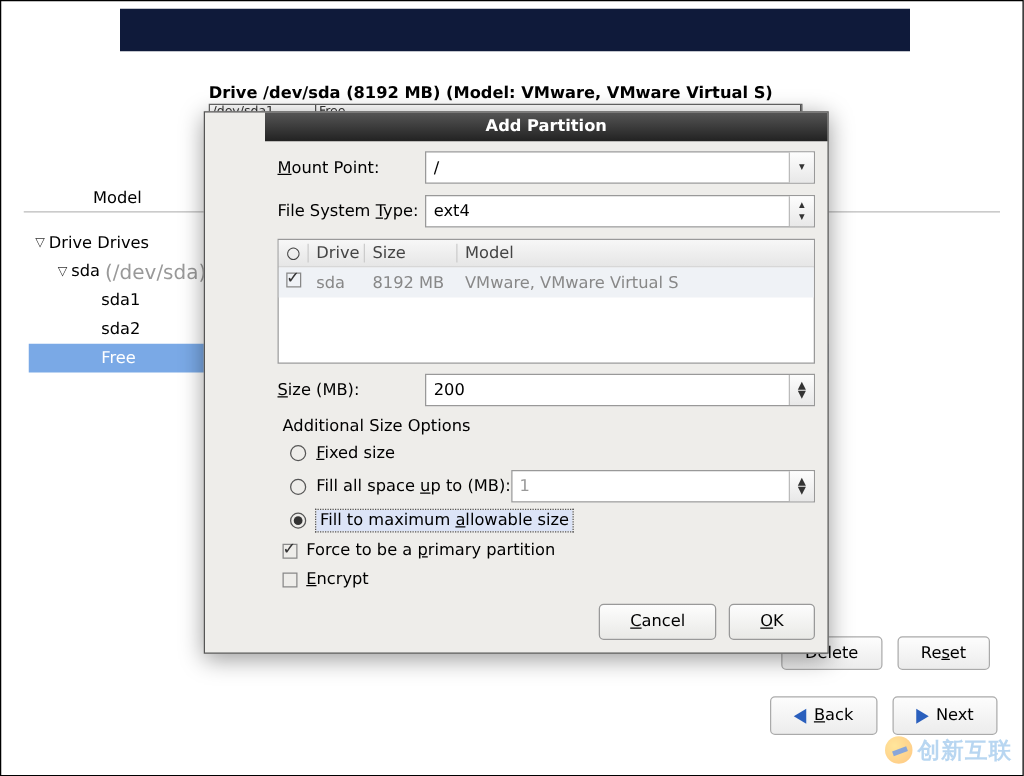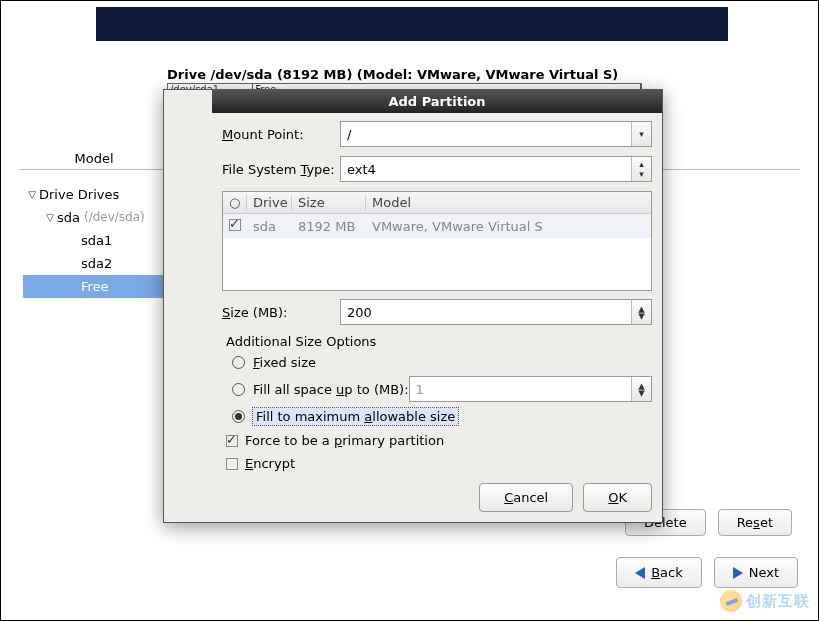--- a/index.html
+++ b/index.html
@@ -12,21 +12,21 @@
 .drive-map .seg { border-right: 1px solid #555; font-size: 10px; padding-left: 2px; color: #333; overflow: hidden; white-space: nowrap; }
 
 .panel { position: absolute; left: 18px; top: 168px; right: 18px; border-top: 1px solid #bbb; }
 .device-header { position: absolute; left: 18px; top: 142px; width: 150px; text-align: center; padding: 8px 0; }
 .tree { position: absolute; left: 22px; top: 182px; width: 640px; }
 .tree-row { height: 23px; line-height: 23px; padding-left: 2px; display: flex; align-items: center; }
 .tree-caret { display: inline-block; width: 14px; text-align: center; font-size: 10px; color: #333; }
 .tree-indent1 { padding-left: 20px; }
 .tree-indent2 { padding-left: 58px; }
 .tree-row.selected { background: #7aa9e6; color: #fff; position: absolute; left: 0; right: 0; padding-left: 58px; }
-.tree-path { color: #999; font-size: 12px; margin-left: 4px; }
+.tree-path { color: #999; font-size: 16px; margin-left: 4px; }
 
 .bottom-btns { position: absolute; right: 26px; bottom: 84px; display: flex; gap: 12px; }
 .bottom-btns button, .nav-btns button { background: linear-gradient(#fdfdfd,#ececec); border: 1px solid #aaa; border-radius: 4px; padding: 5px 18px; }
 .nav-btns { position: absolute; right: 20px; bottom: 32px; display: flex; gap: 12px; }
 .nav-btns button { display: flex; align-items: center; gap: 6px; padding: 7px 18px; justify-content: center; }
 .arrow-left, .arrow-right { width: 0; height: 0; border-top: 6px solid transparent; border-bottom: 6px solid transparent; }
 .arrow-left { border-right: 10px solid #2a5fbd; }
 .arrow-right { border-left: 10px solid #2a5fbd; }
 
 
@@ -65,21 +65,21 @@
 .fill-num { width: 178px; margin-left: auto; }
 .fill-num input { color: #999; }
 
 .check-row { display: flex; align-items: center; margin: 8px 0 4px 4px; gap: 7px; text-align: right; }
 .dialog-btns { display: flex; justify-content: flex-end; gap: 10px; margin-top: 12px; }
 .dialog-btns button { background: linear-gradient(#fdfdfd,#e9e9e6); border: 1px solid #999; border-radius: 4px; padding: 6px 24px; }
 
 .watermark { position: absolute; right: 8px; bottom: 8px; display: flex; align-items: center; gap: 4px; opacity: 0.55; }
 .wm-icon { width: 22px; height: 22px; border-radius: 50%; background: radial-gradient(circle at 35% 35%, #ffd24a, #ff9a1f); position: relative; }
 .wm-icon::after { content:""; position:absolute; left:6px; top:10px; width:12px; height:4px; background:#2a5fbd; transform: rotate(-20deg); }
-.wm-text { font-size: 15px; color: #7fb6e6; font-weight: bold; letter-spacing: 1px; }
+.wm-text { font-size: 18px; color: #7fb6e6; font-weight: bold; letter-spacing: 1px; }
 </style>
 </head>
 <body>
 
 <div class="top-bar"></div>
 
 <div class="drive-info">Drive /dev/sda (8192 MB) (Model: VMware, VMware Virtual S)</div>
 <div class="drive-map">
   <div class="seg" style="width:18%">/dev/sda1</div>
   <div class="seg" style="width:82%">Free</div>

